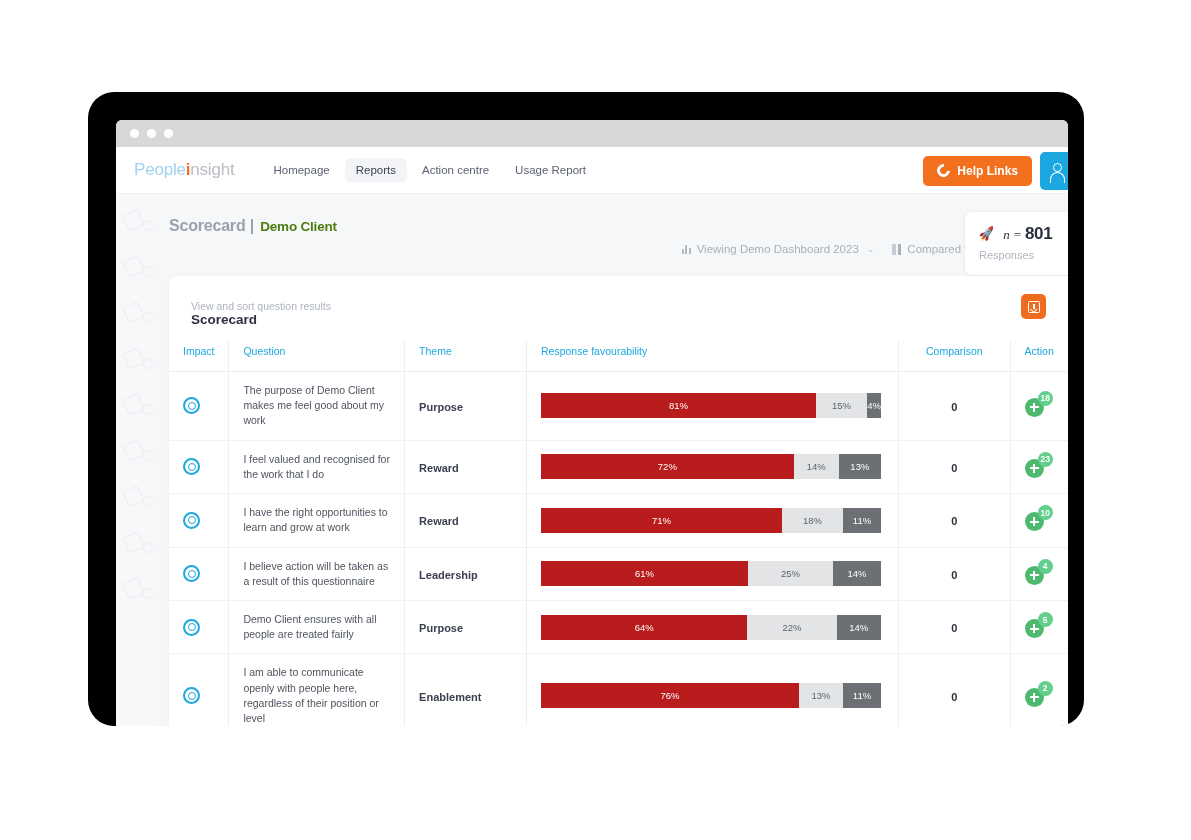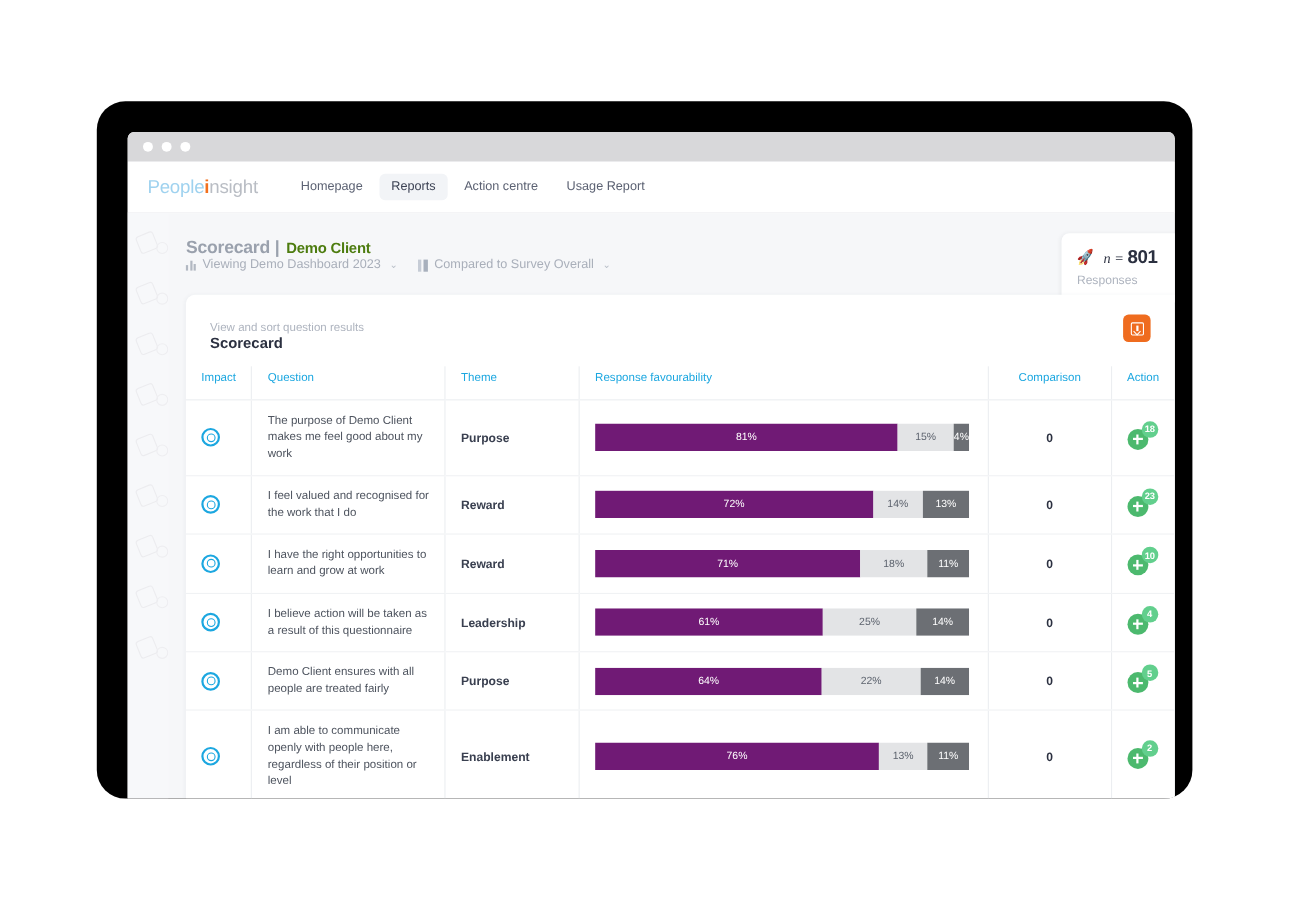--- a/index.html
+++ b/index.html
@@ -204,25 +204,27 @@
     color: #9aa1ad;
     letter-spacing: -0.2px;
   }
   #page-title .client {
     color: #4d7c0f;
     font-size: 13.5px;
     font-weight: bold;
     margin-left: 2px;
   }
   #title-sub {
+    margin-top: 8px;
     display: flex;
     align-items: center;
     gap: 18px;
     color: #a9afba;
     font-size: 11.5px;
+    justify-content: flex-end;
   }
   .sub-item {
     display: flex;
     align-items: center;
     gap: 6px;
     cursor: pointer;
     white-space: nowrap;
   }
   .chev {
     font-size: 9px;
@@ -423,21 +425,21 @@
   }
   .seg {
     display: flex;
     align-items: center;
     justify-content: center;
     font-size: 9.5px;
     color: #ffffff;
     overflow: hidden;
     white-space: nowrap;
   }
-  .seg.fav { background: #701a75; }
+  .seg.fav { background: #b91c1c; }
   .seg.neu { background: #e3e4e6; color: #5d636e; }
   .seg.unf { background: #6c6f74; color: #ffffff; }
 
   .action-cell-inner {
     position: relative;
     width: 34px;
     height: 30px;
   }
   .action-add {
     position: absolute;
@@ -495,20 +497,32 @@
         <span class="logo-people">People</span><span class="logo-i">i</span><span class="logo-insight">nsight</span>
       </div>
 
       <nav id="main-nav">
         <div class="nav-item">Homepage</div>
         <div class="nav-item active">Reports</div>
         <div class="nav-item">Action centre</div>
         <div class="nav-item">Usage Report</div>
       </nav>
 
+      <div id="header-right">
+        <button id="help-links-btn">
+          <span class="help-ring"></span>
+          <span>Help Links</span>
+        </button>
+        <div id="avatar-chip">
+          <span class="avatar-glyph">
+            <span class="avatar-head"></span>
+              <span class="avatar-body"></span>
+          </span>
+        </div>
+      </div>
     </div>
 
     <div id="page-body">
 
       <div id="left-rail">
         <span class="rail-mark" style="top:18px"></span>
           <span class="rail-mark2" style="top:26px"></span>
         <span class="rail-mark" style="top:64px"></span>
           <span class="rail-mark2" style="top:72px"></span>
         <span class="rail-mark" style="top:110px"></span>

